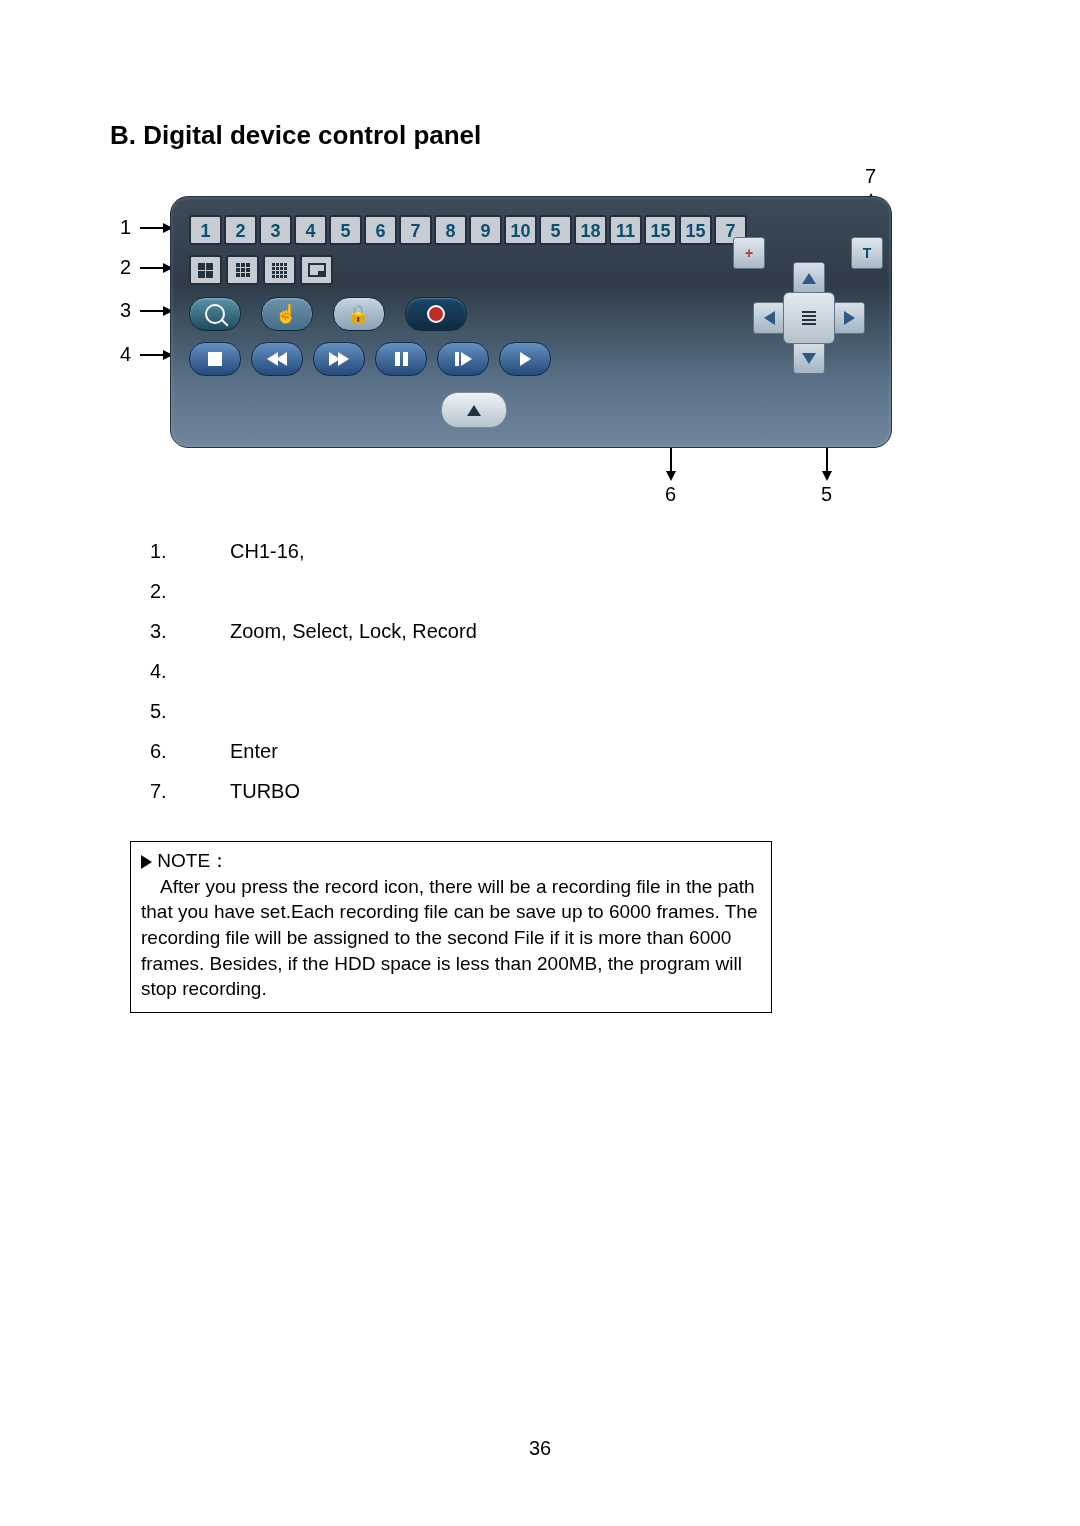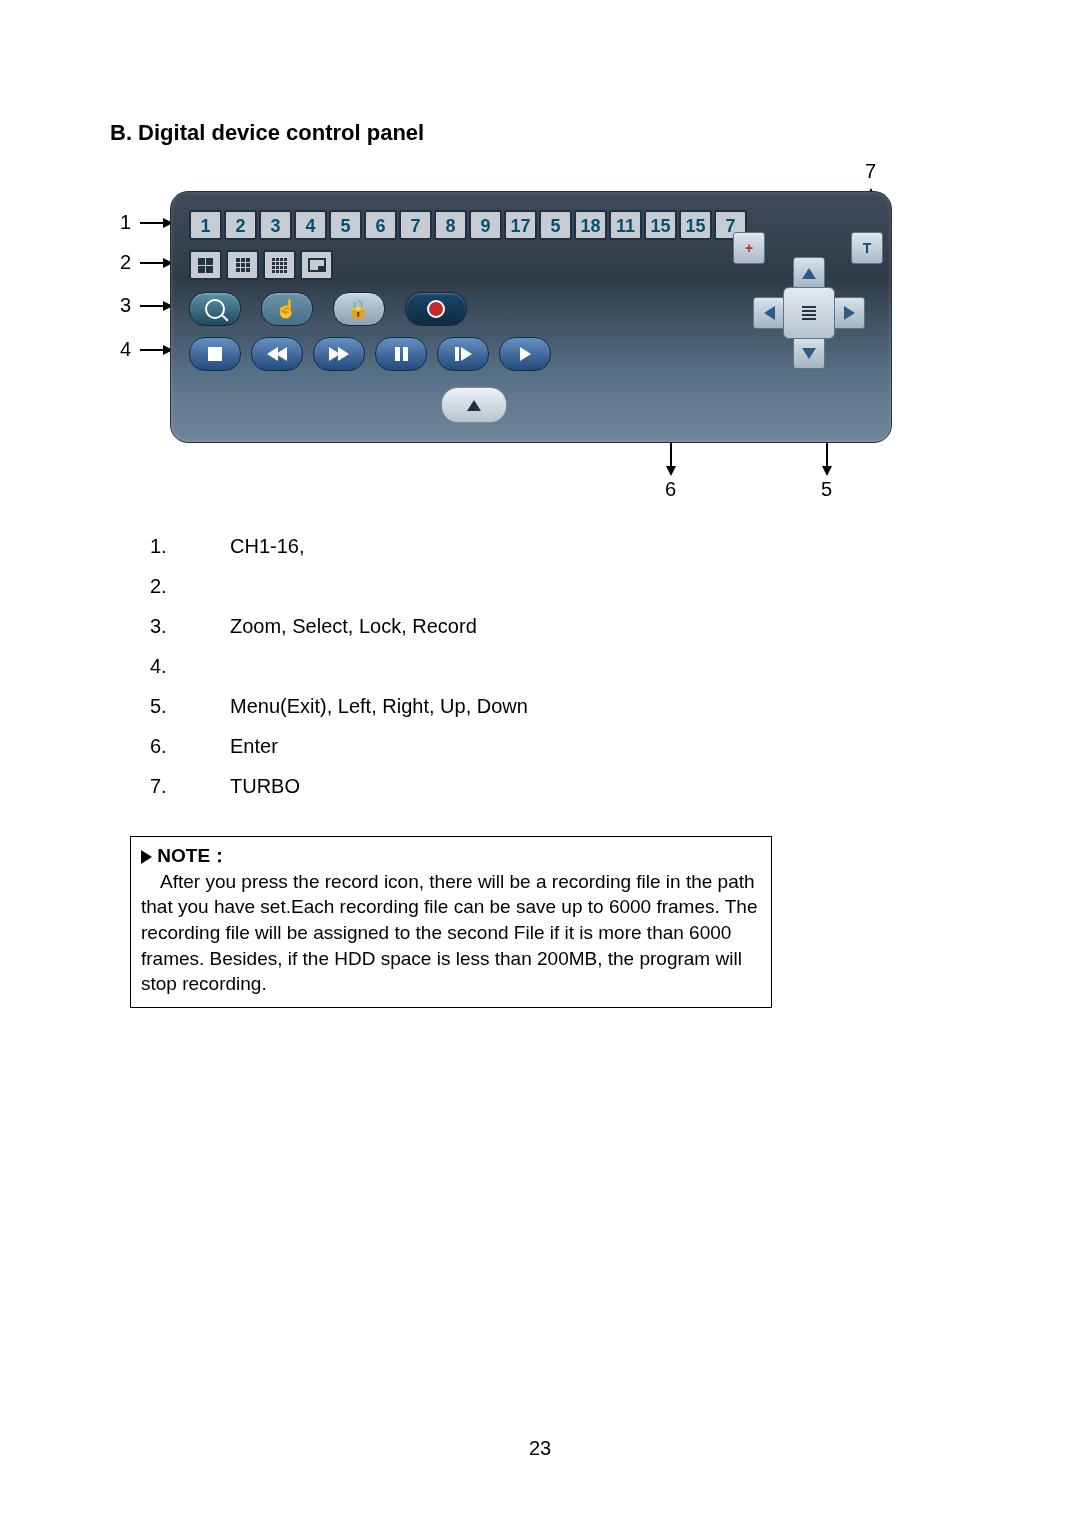--- a/index.html
+++ b/index.html
@@ -12,21 +12,21 @@
     position: relative;
   }
   .page {
     padding: 120px 110px 60px 110px;
     box-sizing: border-box;
     width: 100%;
     height: 100%;
     position: relative;
   }
   .section-title {
-    font-size: 22px;
+    font-size: 26px;
     font-weight: bold;
     color: #000;
     margin-bottom: 20px;
   }
 
   
   .diagram {
     position: relative;
     width: 780px;
     height: 340px;
@@ -220,21 +220,21 @@
 
   
   .note-box {
     border: 1px solid #000;
     width: 620px;
     padding: 6px 10px 10px 10px;
     font-size: 19px;
     line-height: 1.35;
     margin-left: 20px;
   }
-  .note-title { font-weight: bold; }
+  .note-title { font-weight: normal; }
   .note-tri { display:inline-block; vertical-align:middle; }
 
   .page-num {
     position: absolute;
     bottom: 66px;
     left: 0;
     width: 100%;
     text-align: center;
     font-size: 20px;
   }
@@ -289,21 +289,21 @@
       <div class="channels">
         <div class="ch-btn">1</div>
         <div class="ch-btn">2</div>
         <div class="ch-btn">3</div>
         <div class="ch-btn">4</div>
         <div class="ch-btn">5</div>
         <div class="ch-btn">6</div>
         <div class="ch-btn">7</div>
         <div class="ch-btn">8</div>
         <div class="ch-btn">9</div>
-        <div class="ch-btn">17</div>
+        <div class="ch-btn">10</div>
         <div class="ch-btn">5</div>
         <div class="ch-btn">18</div>
         <div class="ch-btn">11</div>
         <div class="ch-btn">15</div>
         <div class="ch-btn">15</div>
         <div class="ch-btn">7</div>
       </div>
 
       <div class="cuts">
         <div class="cut-btn">
@@ -440,34 +440,33 @@
       </div>
     <div class="legend-row">
         <div class="legend-num">3.</div>
         <div>Zoom, Select, Lock, Record</div>
       </div>
     <div class="legend-row">
         <div class="legend-num">4.</div>
       </div>
     <div class="legend-row">
         <div class="legend-num">5.</div>
-        <div>Menu(Exit), Left, Right, Up, Down</div>
       </div>
     <div class="legend-row">
         <div class="legend-num">6.</div>
         <div>Enter</div>
       </div>
     <div class="legend-row">
         <div class="legend-num">7.</div>
         <div>TURBO</div>
       </div>
   </div>
 
   <div class="note-box">
     <div>
       <span class="note-tri tri tri-r" style="color:#000;"></span>
       <span class="note-title">NOTE：</span>
     </div>
     <div style="text-indent:1em;">After you press the record icon, there will be a recording file in the path that you have set.Each recording file can be save up to 6000 frames. The recording file will be assigned to the second File if it is more than 6000 frames. Besides, if the HDD space is less than 200MB, the program will stop recording.</div>
   </div>
 
-  <div class="page-num">23</div>
+  <div class="page-num">36</div>
 </div>
 
 </body></html>

